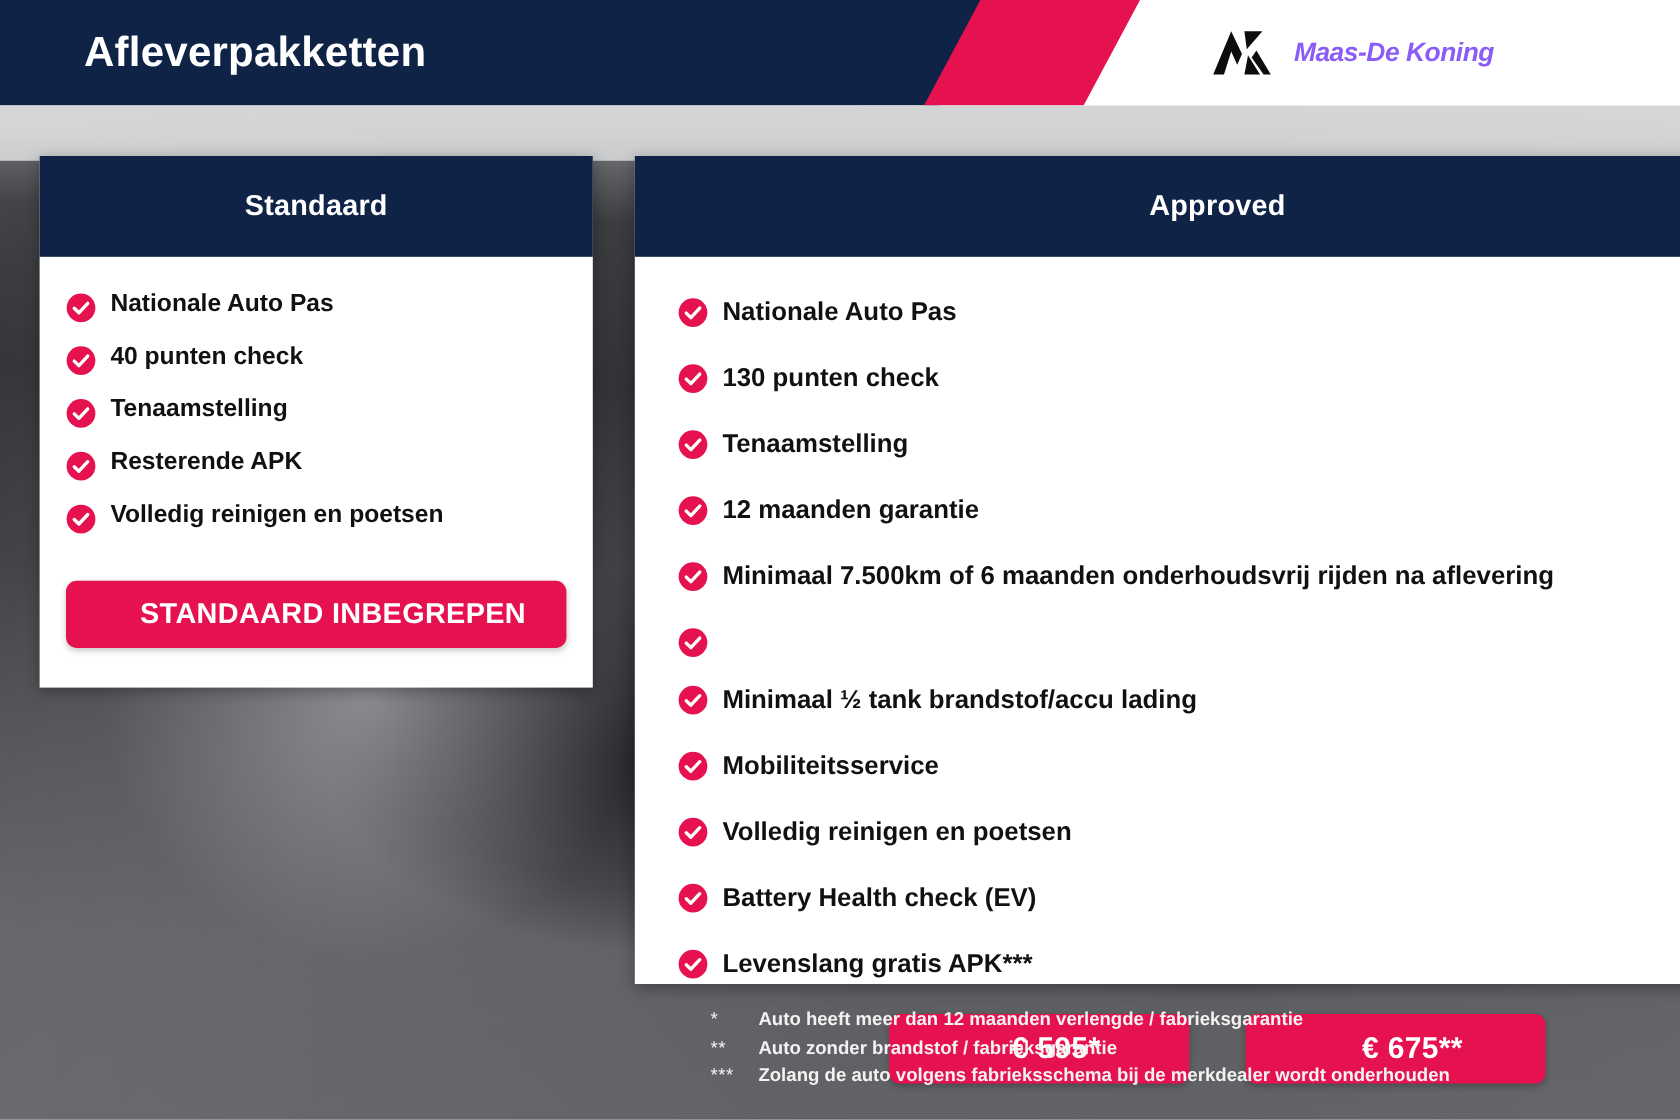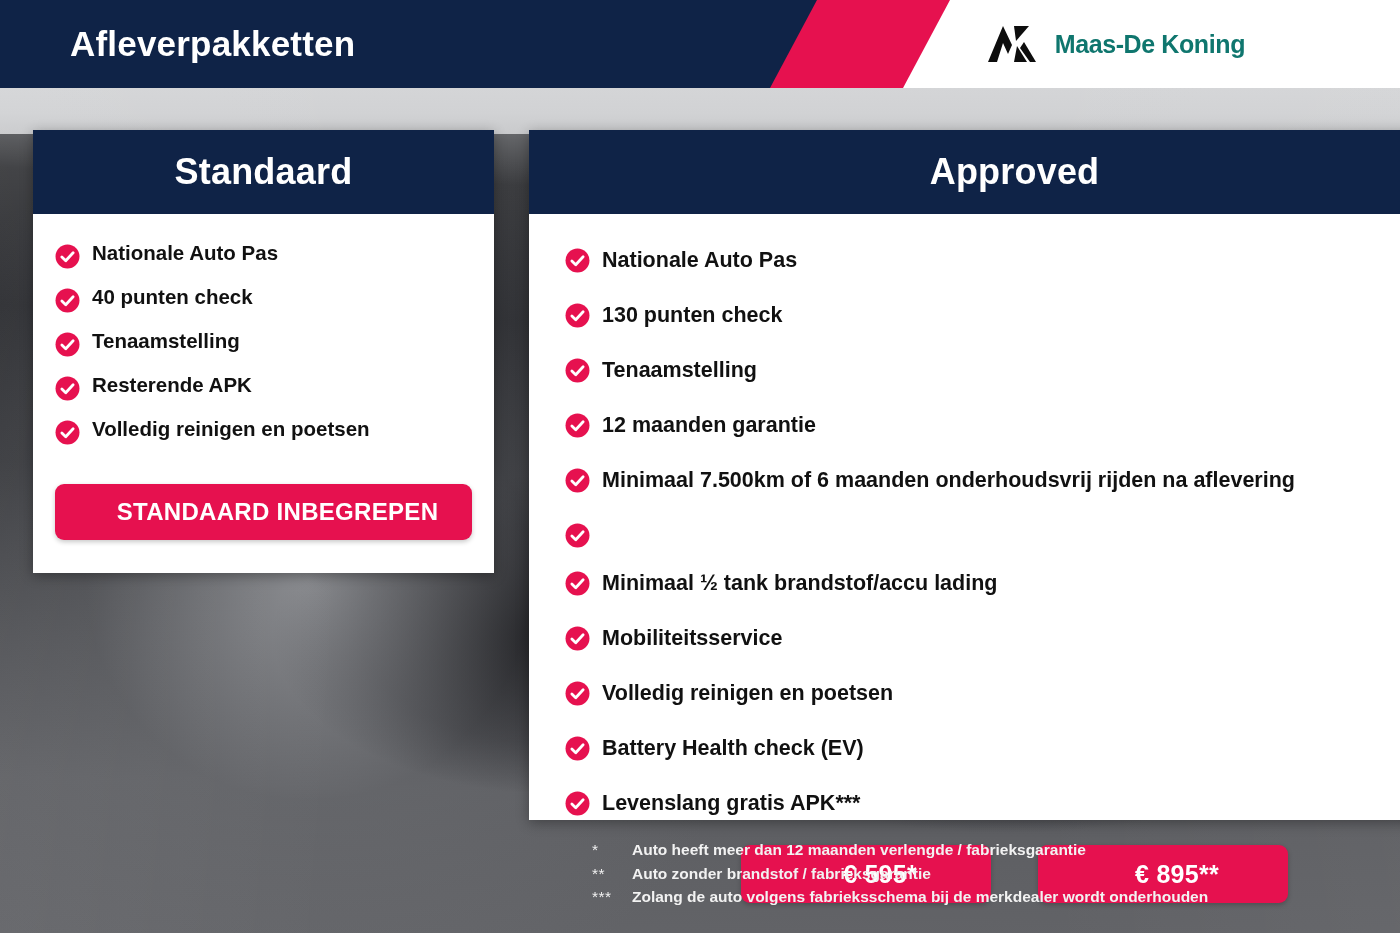--- a/index.html
+++ b/index.html
@@ -54,32 +54,32 @@
     position:absolute; left:70px; top:0; height:88px;
     display:flex; align-items:center;
     color:#ffffff; font-size:35px; font-weight:bold; letter-spacing:0.2px;
   }
   #logo-wrap{
     position:absolute; right:155px; top:0; height:88px;
     display:flex; align-items:center; gap:17px;
   }
   #logo-mark{ width:52px; height:40px; display:block; }
   #logo-text{
-    color:#0f766e; font-size:25px; font-weight:bold; letter-spacing:-0.4px;
+    color:#8b5cf6; font-size:22px; font-weight:bold; letter-spacing:-0.4px;font-style:italic;
   }
 
   
   .card{
     position:absolute; z-index:6; background:#ffffff;
     box-shadow:0 3px 12px rgba(0,0,0,0.33);
   }
   .card-header{
     background:#0f2347; color:#ffffff;
     display:flex; align-items:center; justify-content:center;
-    font-size:36px; font-weight:bold; letter-spacing:0.2px;
+    font-size:24px; font-weight:bold; letter-spacing:0.2px;
   }
   .card-body{ padding:26px 0 0 0; }
 
   #card-standaard{ left:33px; top:130px; width:461px; height:443px; }
   #card-standaard .card-header{ height:84px; }
 
   #card-approved{ left:529px; top:130px; width:971px; height:690px; }
   #card-approved .card-header{ height:84px; }
 
   
@@ -274,21 +274,21 @@
         <li>
           <svg class="check-icon" viewBox="0 0 24 24">
             <circle cx="12" cy="12" r="11.5" fill="#E6114F"></circle>
             <path d="M6.6 12.4 L10.3 16 L17.4 8.4" fill="none" stroke="#ffffff" stroke-width="2.7" stroke-linecap="round" stroke-linejoin="round"></path>
           </svg>
           <span class="feature-text">Levenslang gratis APK***</span>
         </li>
       </ul>
     <div id="price-row">
       <button class="btn price-btn">€ 595*</button>
-      <button class="btn price-btn">€ 895**</button>
+      <button class="btn price-btn">€ 675**</button>
     </div>
   </div>
 </div>
 
 <div id="footnotes">
   <div class="fn">
     <span class="fn-mark">*</span>
     <span class="fn-text">Auto heeft meer dan 12 maanden verlengde / fabrieksgarantie</span>
   </div>
   <div class="fn">

